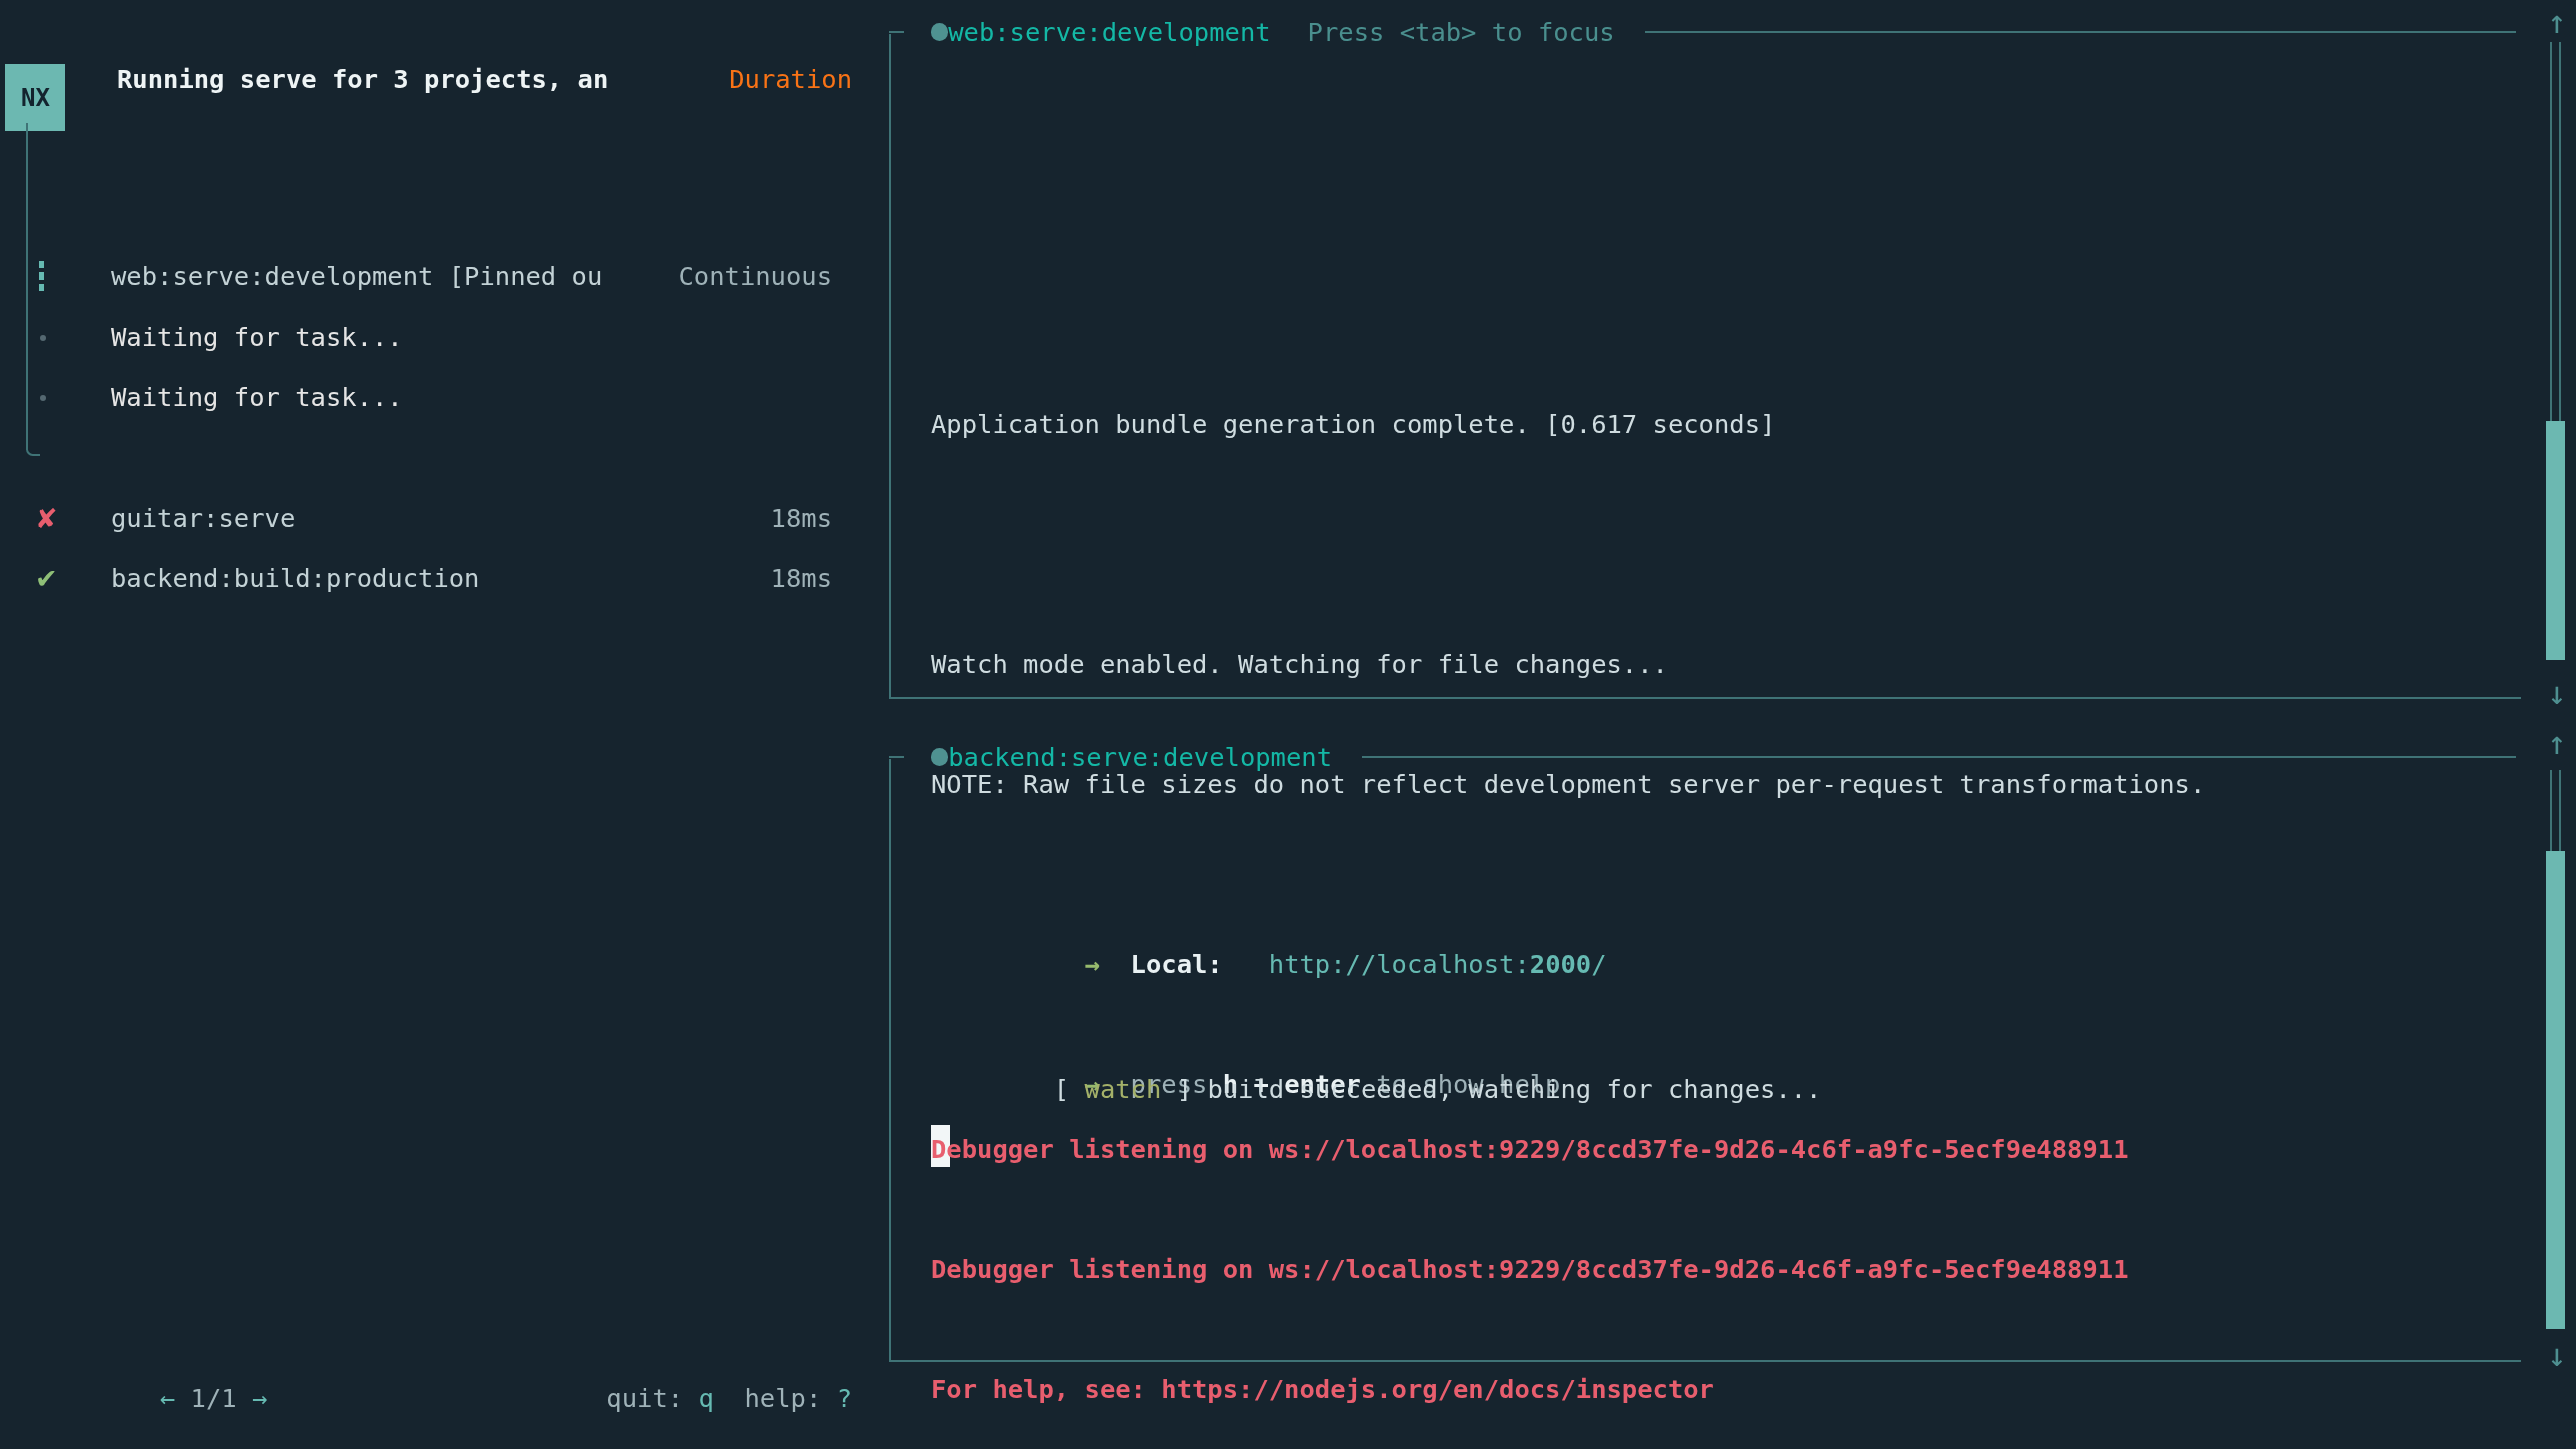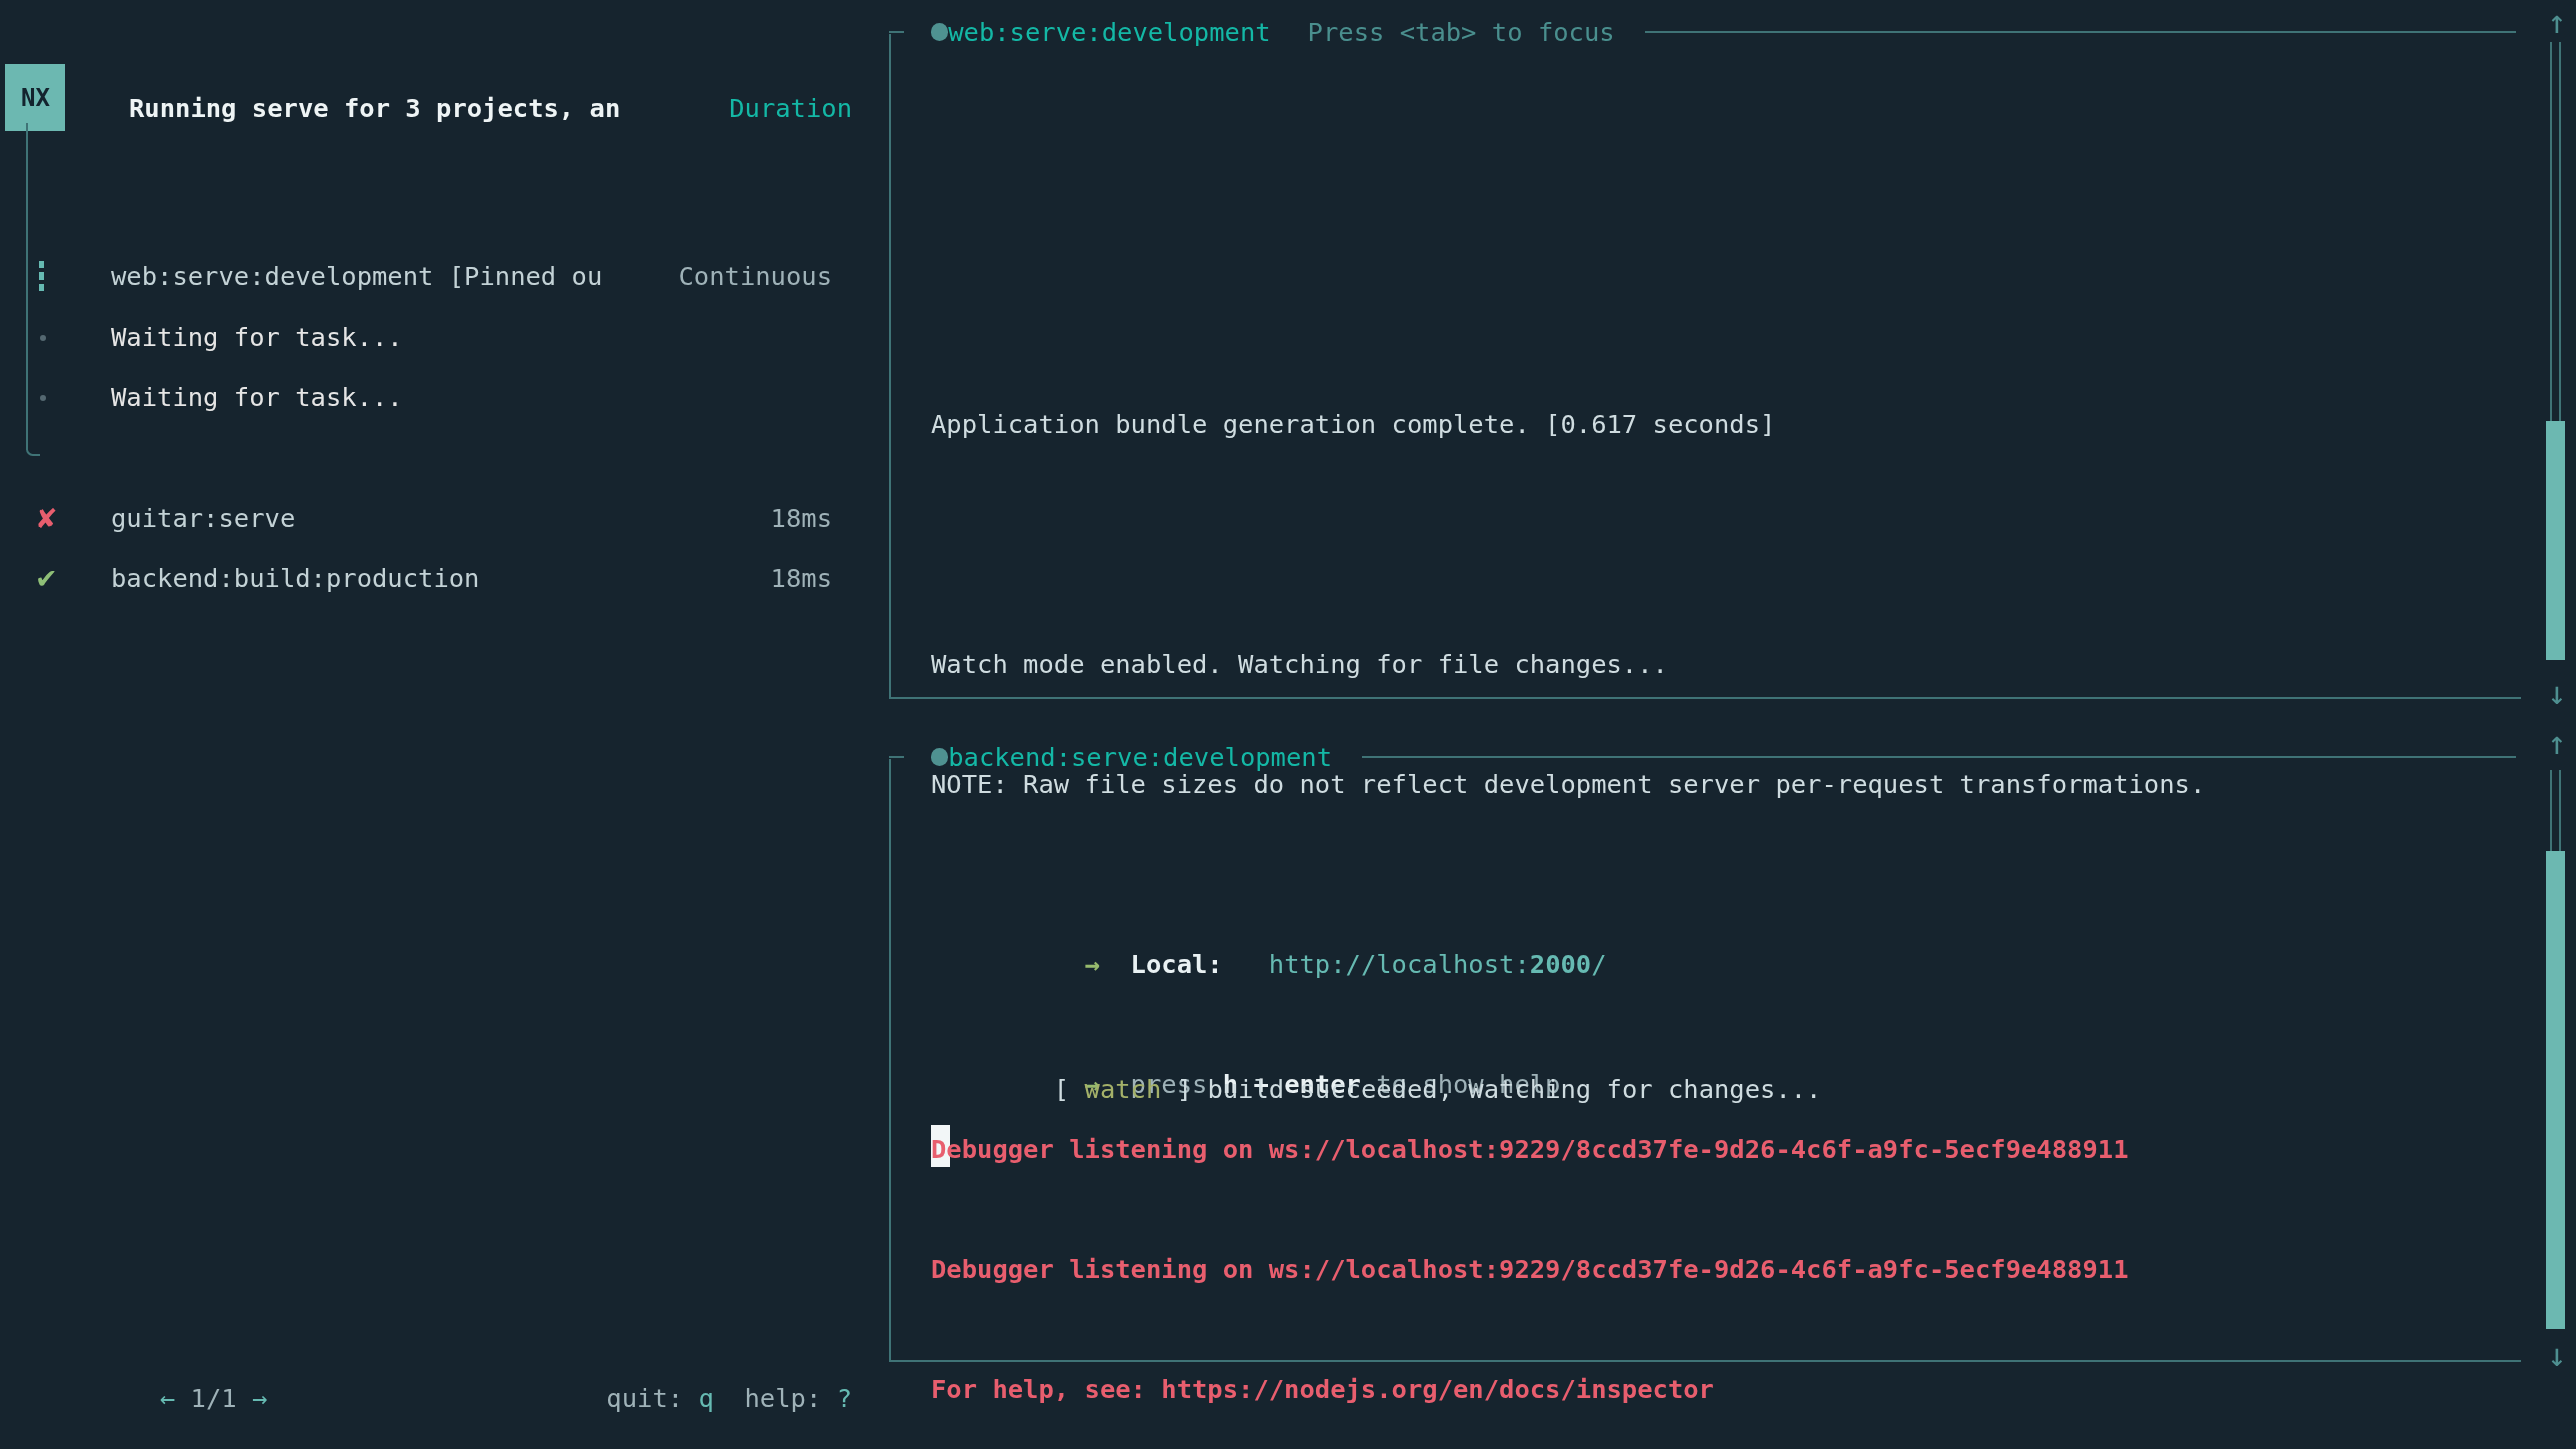--- a/index.html
+++ b/index.html
@@ -12,23 +12,23 @@
   .dim{color:#e5e5e5}
   .teal{color:#66bab2}
   .red{color:#e85e6e;font-weight:bold}
   .green{color:#97ba6d;font-weight:bold}
   .olive{color:#a4b169}
 
   
   .sidebar{position:absolute;left:0;top:0;width:872px;height:1449px}
   .nx-badge{position:absolute;left:5.4px;top:64px;width:60px;height:67px;background:#6cb8b1;color:#13242e;
             font-weight:bold;font-size:24px;display:flex;align-items:center;justify-content:center}
-  .sb-header{position:absolute;left:129px;right:20px;top:64px;height:59px;display:flex;align-items:flex-end;justify-content:space-between}
+  .sb-header{position:absolute;left:117px;right:20px;top:64px;height:59px;display:flex;align-items:flex-start;justify-content:space-between}
   .sb-title{font-weight:bold;color:#eef4f5}
-  .sb-duration{color:#14b8a6}
+  .sb-duration{color:#f97316}
   .tree-line{position:absolute;left:25.5px;top:123px;width:12px;height:331px;
              border-left:2px solid #3f7376;border-bottom:2px solid #3f7376;border-bottom-left-radius:6.7px}
   .row{position:absolute;left:0;right:20px;height:60px;display:flex;align-items:center;white-space:pre}
   .caret{position:absolute;left:2.7px;top:16px}
   .spinner{position:absolute;left:39px;top:14.8px;width:4.7px;height:31px;
            background:repeating-linear-gradient(to bottom,#66bab2 0 7.4px,transparent 7.4px 11.4px)}
   .wdot{position:absolute;left:40px;top:27.5px;width:6px;height:6px;border-radius:50%;background:#546871}
   .mark{position:absolute;left:35px;font-family:"DejaVu Sans",sans-serif;font-size:27px}
   .task-name{position:absolute;left:111px}
   .task-right{position:absolute;right:20px;color:#9fb2b8}

